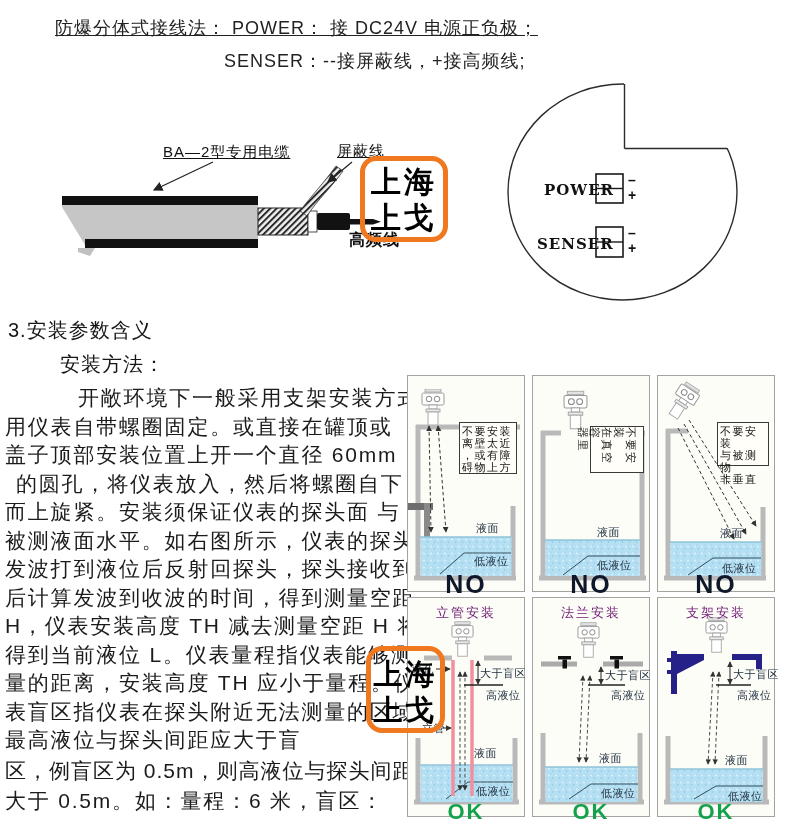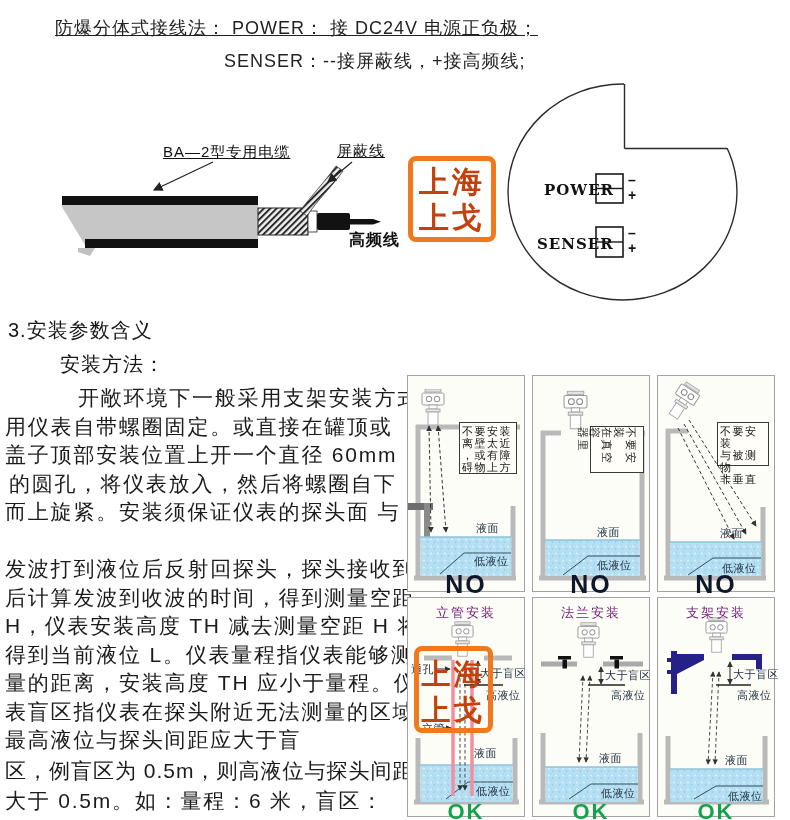--- a/index.html
+++ b/index.html
@@ -18,22 +18,22 @@
   .ptitle{position:absolute;left:0;top:6px;width:100%;text-align:center;font-size:13px;
           letter-spacing:2px;color:#701a75;}
   .plabel{position:absolute;font-size:11px;letter-spacing:.5px;color:#203040;white-space:nowrap;}
   .notebox{position:absolute;background:#fffef9;border:1.5px solid #3a3a3a;font-size:11px;
            line-height:12px;letter-spacing:1.5px;color:#111;padding:2px 2px;box-sizing:border-box;}
   .rot{position:absolute;left:3px;top:3px;width:46px;transform:rotate(90deg);
        transform-origin:23px 20px;}
   .verdict{position:absolute;left:0;width:100%;text-align:center;font-weight:bold;letter-spacing:2px;}
   .no{color:#0f172a;font-size:25px;top:194px;}
   .ok{color:#13a24c;font-size:22px;top:201px;}
-  .wm{position:absolute;border:5px solid #f0781e;border-radius:8px;color:#c2410c;font-weight:bold;
-      text-align:center;z-index:50;box-sizing:border-box;background:transparent;letter-spacing:3px;margin-left:48px;}
+  .wm{position:absolute;border:5px solid #f0781e;border-radius:16px;color:#000000;font-weight:bold;
+      text-align:center;z-index:50;box-sizing:border-box;background:transparent;letter-spacing:3px;}
 </style>
 </head>
 <body>
 
 <div id="page">
 
   <div class="abs hline" style="left:55px;top:16px;text-decoration:underline;">防爆分体式接线法：  POWER： 接 DC24V 电源正负极；</div>
   <div class="abs hline" style="left:224px;top:49px;">SENSER：--接屏蔽线，+接高频线;</div>
 
   <svg class="abs" style="left:0;top:0;" width="790" height="330" viewBox="0 0 790 330">
@@ -102,22 +102,23 @@
   <span class="abs sign" style="left:628px;top:189px;">+</span>
   <span class="abs sign" style="left:628px;top:227px;">–</span>
   <span class="abs sign" style="left:628px;top:242px;">+</span>
 
   <div class="abs sectitle" style="left:8px;top:317px;">3.安装参数含义</div>
   <div class="abs sectitle" style="left:60px;top:351px;">安装方法：</div>
 
   <div class="bodyline" style="left:78px;top:384px;">开敞环境下一般采用支架安装方式，</div>
   <div class="bodyline" style="left:5px;top:413px;">用仪表自带螺圈固定。或直接在罐顶或</div>
   <div class="bodyline" style="left:5px;top:441px;">盖子顶部安装位置上开一个直径 60mm</div>
-  <div class="bodyline" style="left:9px;top:470px;">的圆孔，将仪表放入，然后将螺圈自下</div>
+  <div class="bodyline" style="left:16px;top:470px;">的圆孔，将仪表放入，然后将螺圈自下</div>
   <div class="bodyline" style="left:5px;top:498px;">而上旋紧。安装须保证仪表的探头面 与</div>
+  <div class="bodyline" style="left:5px;top:527px;">被测液面水平。如右图所示，仪表的探头</div>
   <div class="bodyline" style="left:5px;top:555px;">发波打到液位后反射回探头，探头接收到</div>
   <div class="bodyline" style="left:5px;top:584px;">后计算发波到收波的时间，得到测量空距</div>
   <div class="bodyline" style="left:5px;top:612px;">H，仪表安装高度 TH 减去测量空距 H 将</div>
   <div class="bodyline" style="left:5px;top:641px;">得到当前液位 L。仪表量程指仪表能够测</div>
   <div class="bodyline" style="left:5px;top:669px;">量的距离，安装高度 TH 应小于量程。仪</div>
   <div class="bodyline" style="left:5px;top:698px;">表盲区指仪表在探头附近无法测量的区域，</div>
   <div class="bodyline" style="left:5px;top:726px;">最高液位与探头间距应大于盲</div>
   <div class="bodyline" style="left:5px;top:757px;letter-spacing:1px;">区，例盲区为 0.5m，则高液位与探头间距须</div>
   <div class="bodyline" style="left:5px;top:787px;">大于 0.5m。如：量程：6 米，盲区：</div>
 

